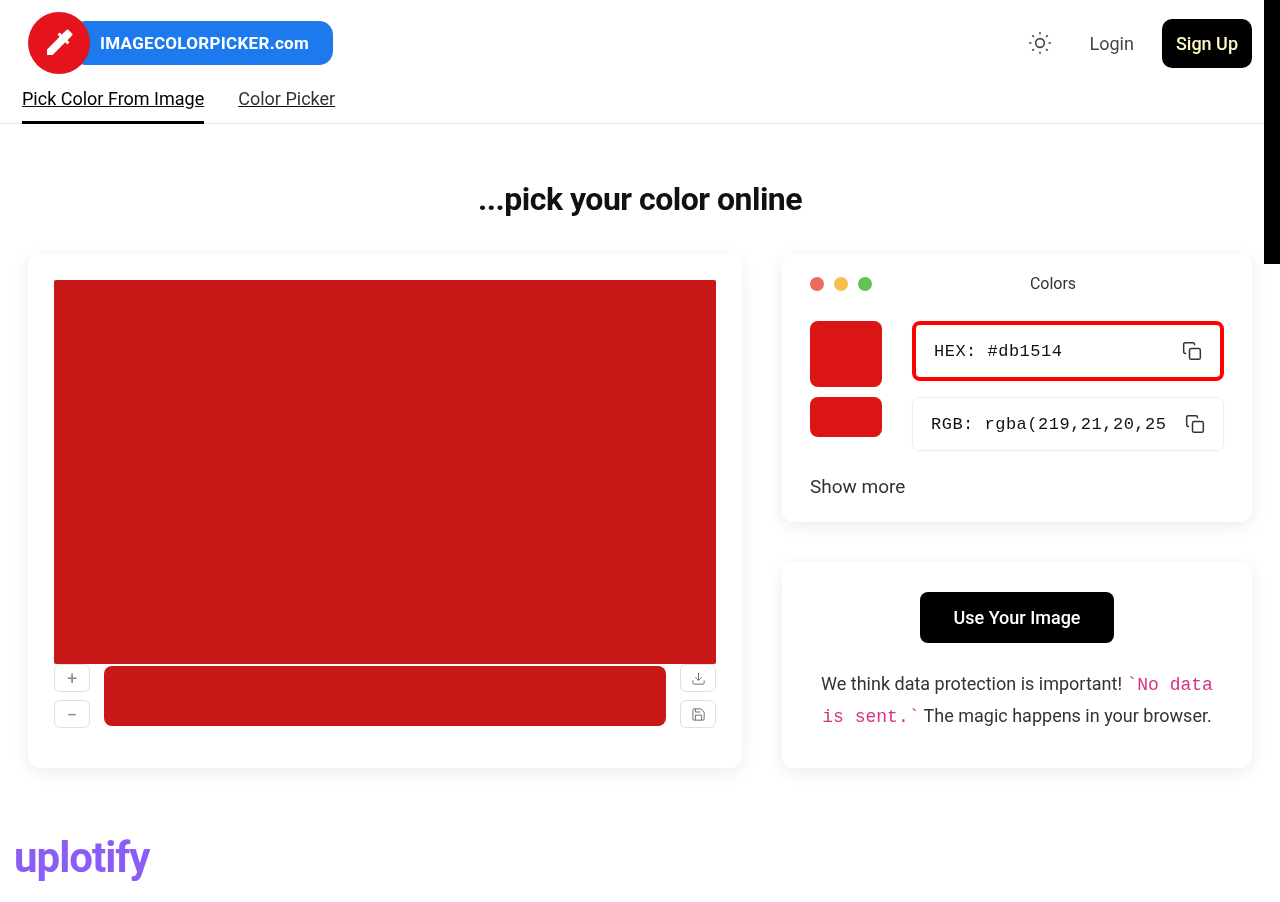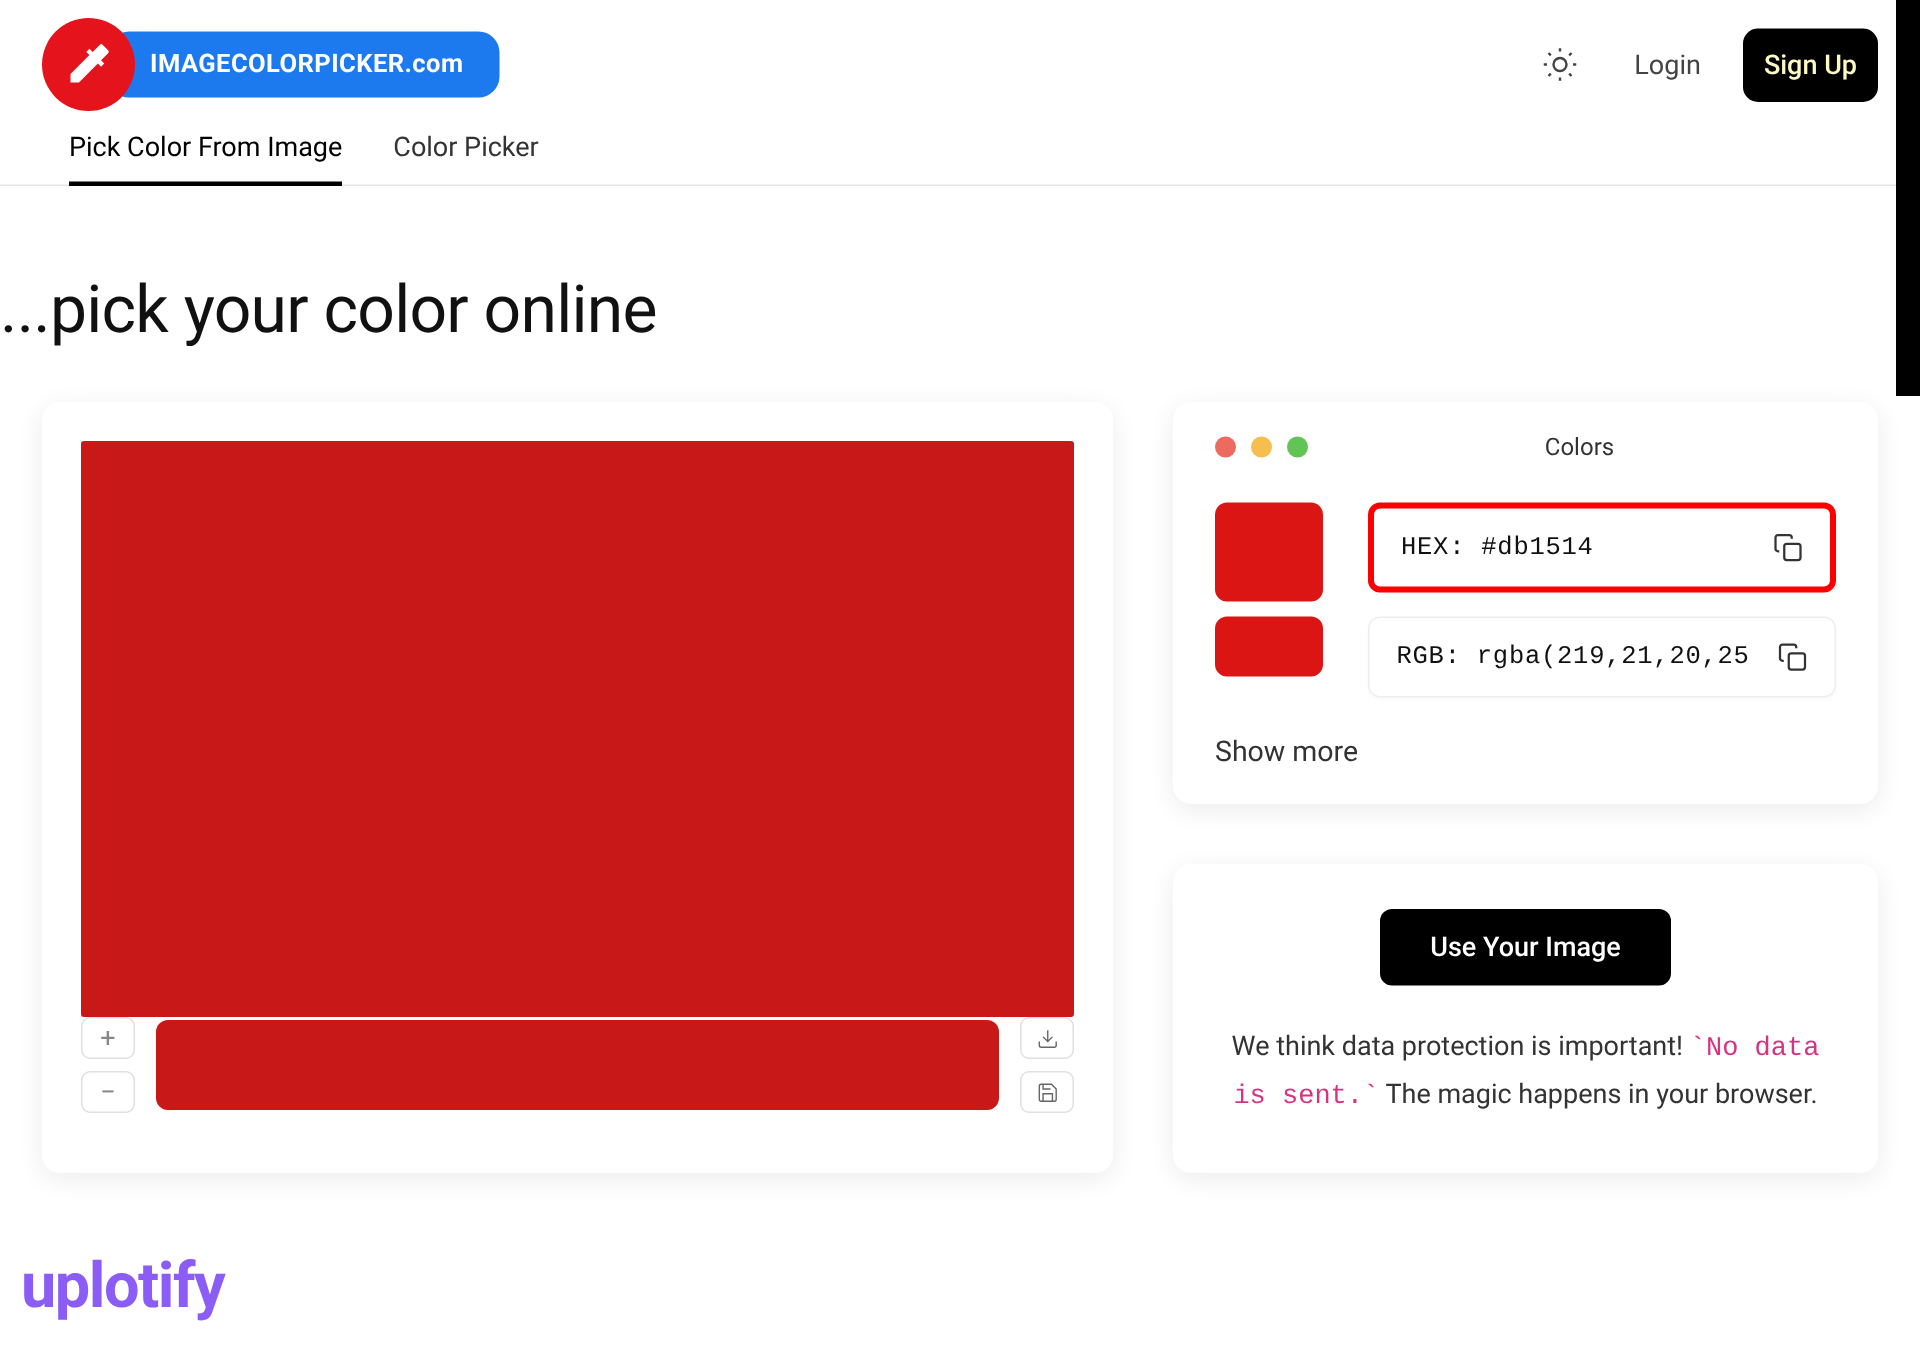--- a/index.html
+++ b/index.html
@@ -9,26 +9,26 @@
 .brand { display: flex; align-items: center; gap: 0; }
 .brand-icon { width: 62px; height: 62px; border-radius: 50%; background: #e5131c; display: flex; align-items: center; justify-content: center; position: relative; z-index: 2; }
 .brand-icon svg { width: 36px; height: 36px; }
 .brand-text { background: #1d7aee; color: #fff; font-weight: 700; font-size: 17px; padding: 12px 24px 12px 28px; border-radius: 14px; margin-left: -18px; z-index: 1; letter-spacing: 0.3px; }
 .header-right { display: flex; align-items: center; gap: 28px; }
 .theme-toggle { width: 44px; height: 44px; border-radius: 50%; display: flex; align-items: center; justify-content: center; cursor: pointer; }
 .theme-toggle svg { width: 26px; height: 26px; stroke: #444; fill: none; stroke-width: 1.5; }
 .login-link { font-size: 18px; color: #444; cursor: pointer; }
 .signup-btn { background: #000; color: #fef9c3; font-size: 18px; font-weight: 500; padding: 14px 14px; border-radius: 10px; cursor: pointer; }
 
-.tabs { display: flex; gap: 34px; padding: 14px 30px 0 46px; border-bottom: 1px solid #e5e5e5; }
+.tabs { display: flex; gap: 34px; padding: 14px 30px 0 22px; border-bottom: 1px solid #e5e5e5; text-decoration: underline; }
 .tab { font-size: 18px; color: #333; padding-bottom: 14px; cursor: pointer; position: relative; }
 .tab.active { color: #000; }
 .tab.active::after { content: ""; position: absolute; left: 0; right: 0; bottom: -1px; height: 3px; background: #000; }
 
-.hero { font-size: 44px; font-weight: 400; padding: 56px 0 36px 0; letter-spacing: -0.5px; }
+.hero { text-align: center; font-size: 32px; font-weight: 700; padding: 56px 0 36px 0; letter-spacing: -0.5px; }
 
 .main { display: flex; gap: 40px; padding: 0 28px; }
 .left-card { flex: 1; background: #fff; border-radius: 12px; box-shadow: 0 4px 18px rgba(0,0,0,0.08); padding: 26px; }
 .canvas { width: 100%; height: 384px; background: #c81817; border-radius: 2px; }
 .palette-label { font-size: 16px; font-weight: 600; margin-top: 22px; margin-bottom: 10px; letter-spacing: 0.5px; }
 .palette-row { display: flex; align-items: center; gap: 14px; }
 .pm-col { display: flex; flex-direction: column; gap: 8px; }
 .pm-btn { width: 36px; height: 28px; border: 1px solid #e0e0e0; border-radius: 6px; background: #fff; display: flex; align-items: center; justify-content: center; font-size: 18px; color: #888; cursor: pointer; }
 .palette-swatch { flex: 1; height: 60px; background: #c81817; border-radius: 8px; }
 .util-col { display: flex; flex-direction: column; gap: 8px; }

